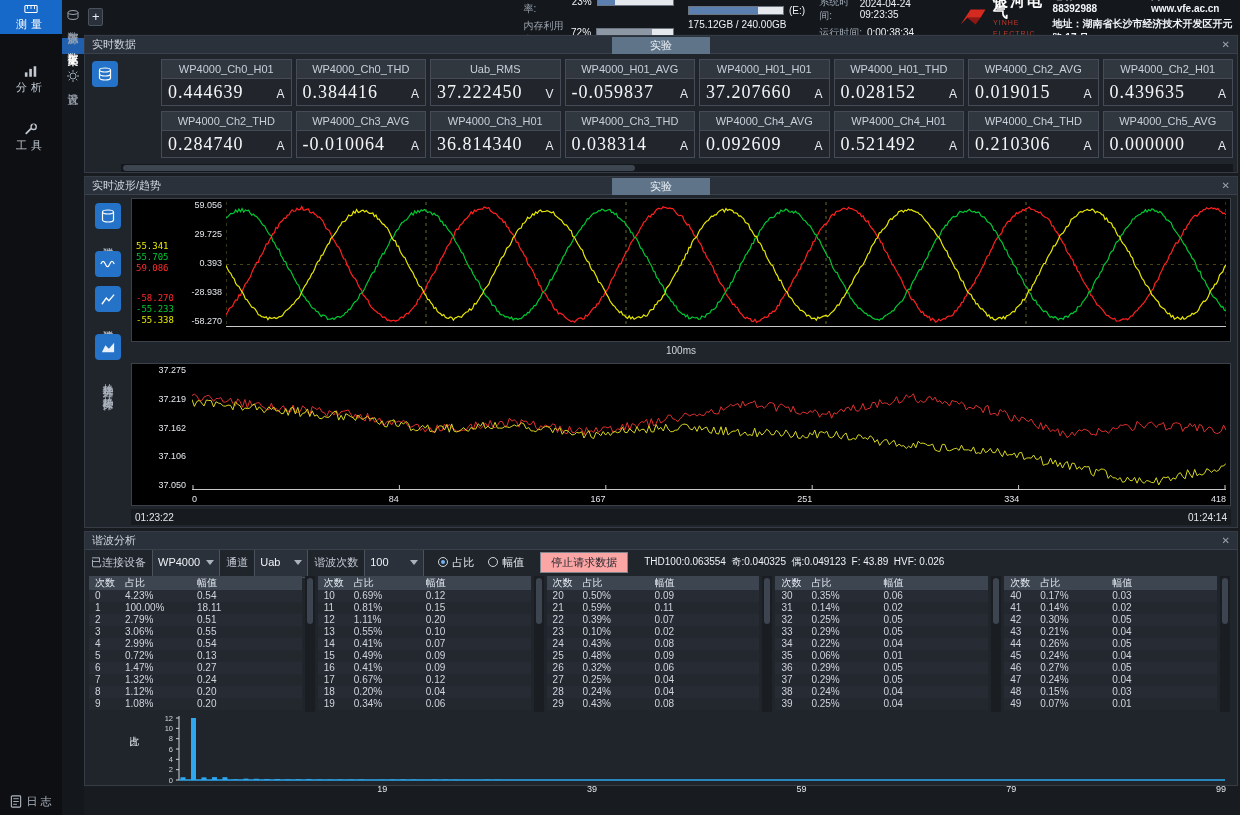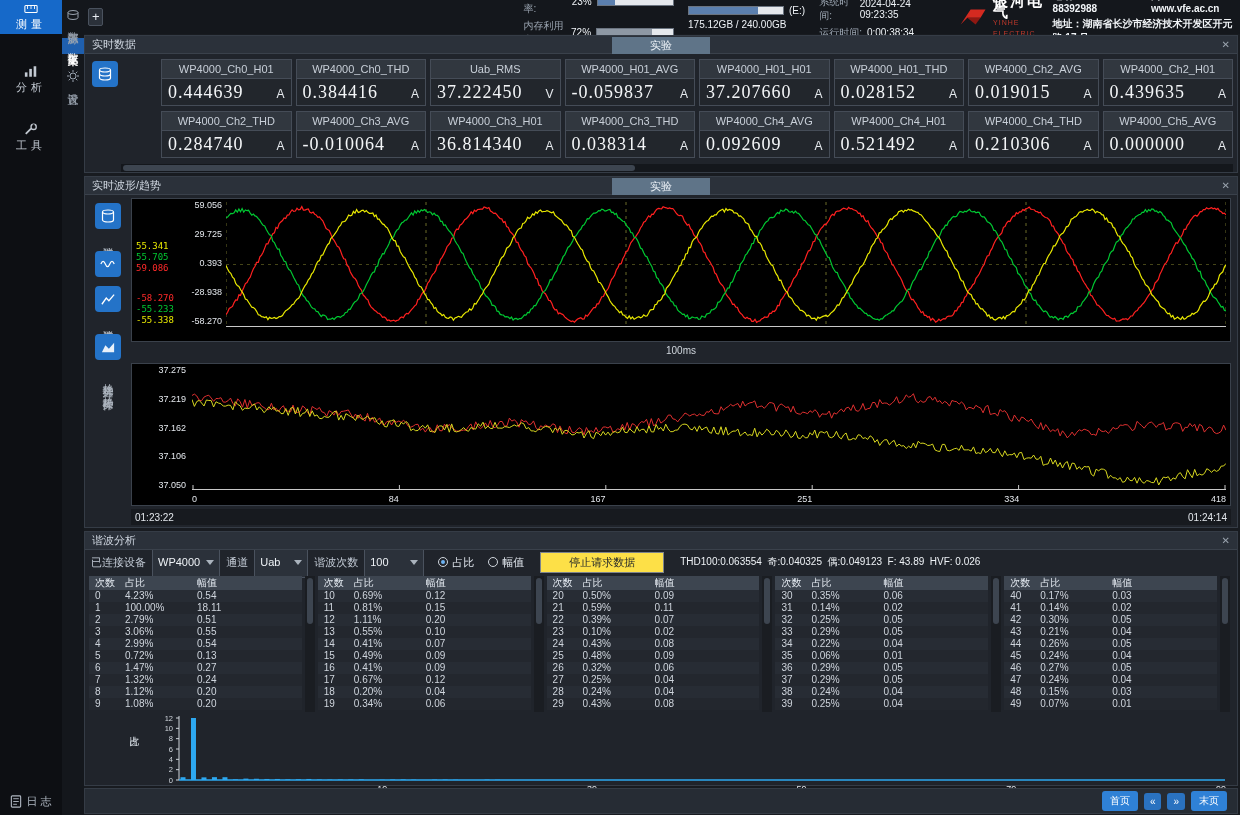--- a/index.html
+++ b/index.html
@@ -88,21 +88,21 @@
 
   
   #panel-harm { top:531px; height:255px; }
   .harm-controls { display:flex; align-items:center; gap:6px; height:24px; padding:0 6px; }
   .ctl-label { color:#c3cbd6; }
   .select { display:flex; align-items:center; gap:6px; background:#2b313a; border:1px solid #4a525e; color:#eef2f6; padding:1px 5px; min-width:64px; height:31px; cursor:pointer; }
   .select .arrow { margin-left:auto; width:0; height:0; border-left:4px solid transparent; border-right:4px solid transparent; border-top:5px solid #aab3bd; }
   .radio-wrap { display:flex; align-items:center; gap:4px; margin-left:8px; cursor:pointer; color:#dfe5ec; }
   .radio { width:10px; height:10px; border:1px solid #cfd5dc; border-radius:50%; display:inline-block; position:relative; }
   .radio.on::after { content:""; position:absolute; left:2px; top:2px; width:4px; height:4px; border-radius:50%; background:#6db3f2; }
-  .stop-btn { background:#fde047; color:#1c2128; border:1px solid #7d848d; padding:2px 28px; font-size:11px; margin-left:10px; cursor:pointer;text-align:right; }
+  .stop-btn { background:#fca5a5; color:#1c2128; border:1px solid #7d848d; padding:2px 10px; font-size:11px; margin-left:10px; cursor:pointer;text-align:right; }
   .harm-stats { color:#eef2f6; font-size:10px; margin-left:10px; white-space:pre; }
   .harm-tables { display:flex; padding:2px 4px 0 4px; height:138px; }
   .hcol { flex:1; display:flex; flex-direction:column; }
   .hrow { display:flex; height:12px; line-height:12px; font-size:10px; color:#cfd5dd; }
   .hrow:nth-child(even):not(.hhead) { background:#272c34; }
   .hrow:nth-child(odd):not(.hhead) { background:#23272e; }
   .hhead { background:#3d4550; color:#e4eaf1; height:14px; line-height:14px; }
   .hc { overflow:hidden; white-space:nowrap; }
   .hc:nth-child(1) { width:36px; padding-left:6px; }
   .hc:nth-child(2) { width:72px; }
@@ -871,21 +871,15 @@
             <rect x="350.04545454545456" y="65.69" width="5" height="0.31" fill="#2da8f0"></rect>
             <text x="237.2121212121212" y="78" text-anchor="middle" fill="#e3e7ec" font-size="9" font-family="Liberation Sans, sans-serif">19</text>
             <text x="446.9090909090909" y="78" text-anchor="middle" fill="#e3e7ec" font-size="9" font-family="Liberation Sans, sans-serif">39</text>
             <text x="656.6060606060605" y="78" text-anchor="middle" fill="#e3e7ec" font-size="9" font-family="Liberation Sans, sans-serif">59</text>
             <text x="866.3030303030304" y="78" text-anchor="middle" fill="#e3e7ec" font-size="9" font-family="Liberation Sans, sans-serif">79</text>
             <text x="1076" y="78" text-anchor="middle" fill="#e3e7ec" font-size="9" font-family="Liberation Sans, sans-serif">99</text>
           </svg>
       </div>
     </div>
 
-    <div class="footer">
-      <span class="pg-btn">首页</span>
-      <span class="pg-btn sq">«</span>
-      <span class="pg-btn sq">»</span>
-      <span class="pg-btn">末页</span>
-    </div>
 
   </div>
 </div>
 
 </body></html>

